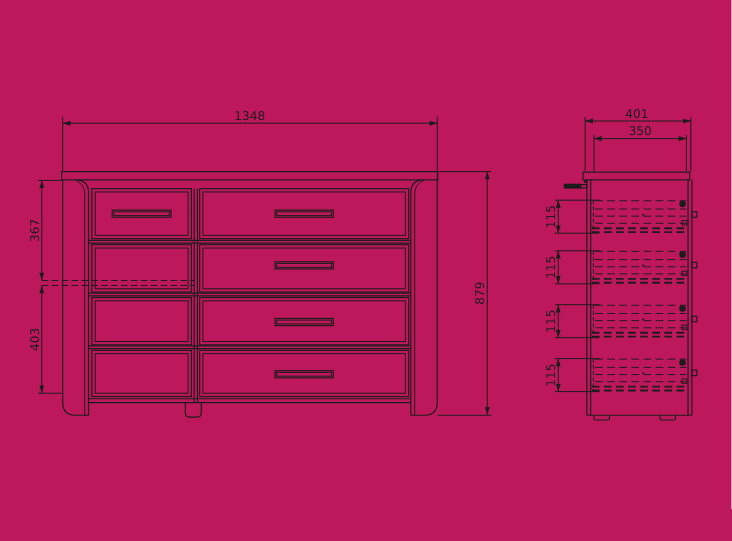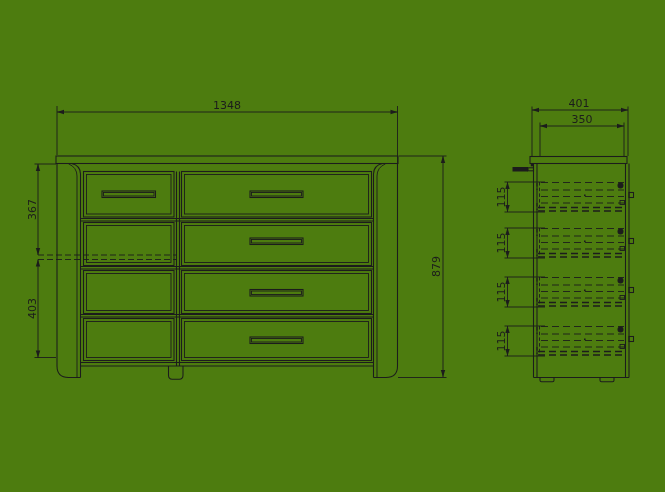--- a/index.html
+++ b/index.html
@@ -1,16 +1,16 @@
 <!DOCTYPE html>
 <html><head>
 <meta charset="utf-8">
 <style>
   html,body{margin:0;padding:0;background:#ffffff;}
-  #stage{position:relative;width:665px;height:492px;background:#4d7c0f;overflow:hidden;
+  #stage{position:relative;width:665px;height:492px;background:#be185d;overflow:hidden;
          font-family:"DejaVu Sans",sans-serif;}
   svg{display:block}
   .ln{stroke:#1c1c1c;fill:none;stroke-width:1.05;stroke-linecap:butt}
   .thin{stroke:#1c1c1c;fill:none;stroke-width:0.9}
   .thick{stroke:#1c1c1c;fill:none;stroke-width:1.7}
   .dash{stroke-dasharray:6 3}
   .dashL{stroke-dasharray:7 4}
   .dashS{stroke-dasharray:3.5 2.2}
   .fillb{fill:#1c1c1c;stroke:none}
   text{fill:#1c1c1c;font-family:"DejaVu Sans",sans-serif;font-size:11px}

